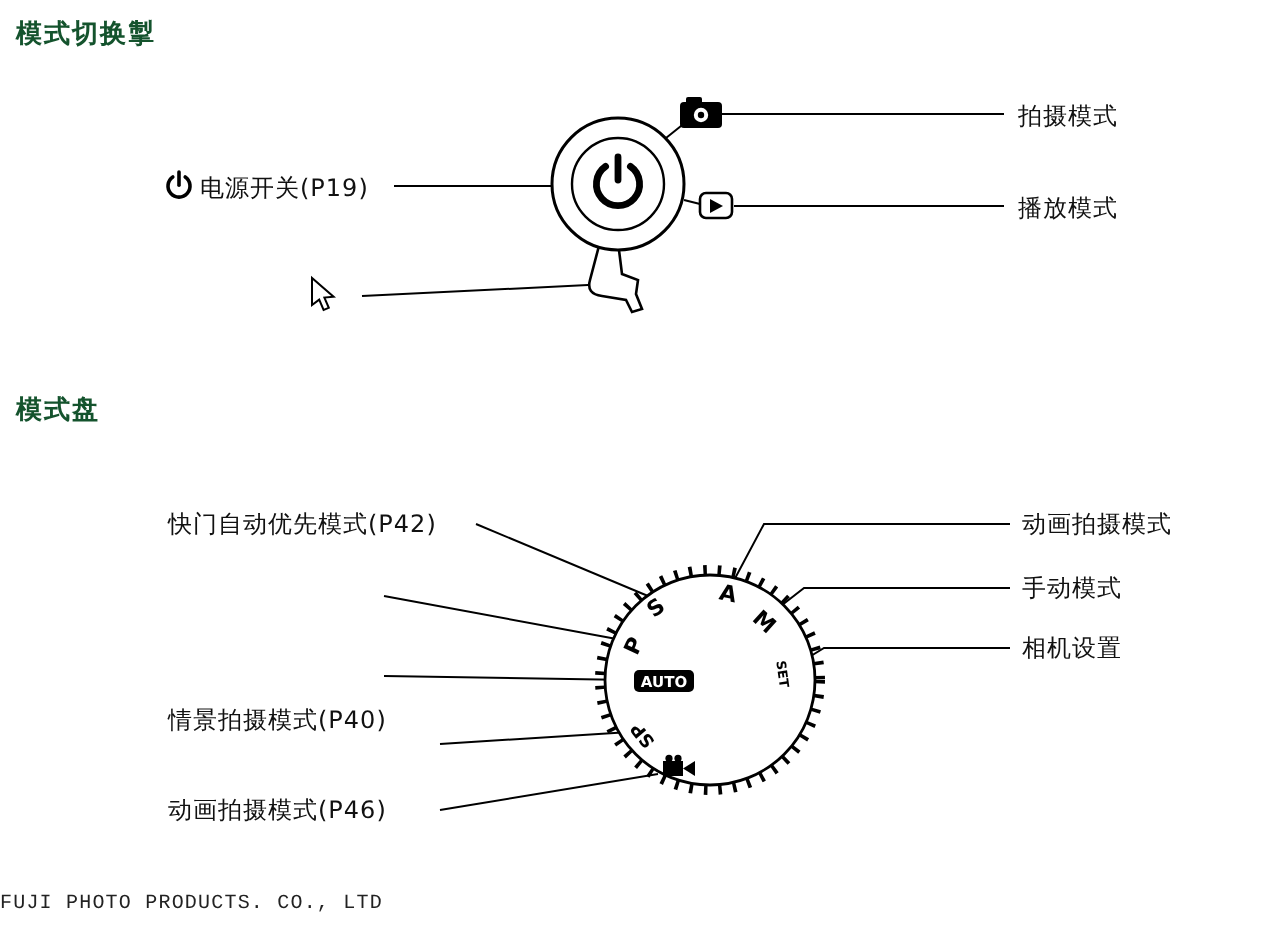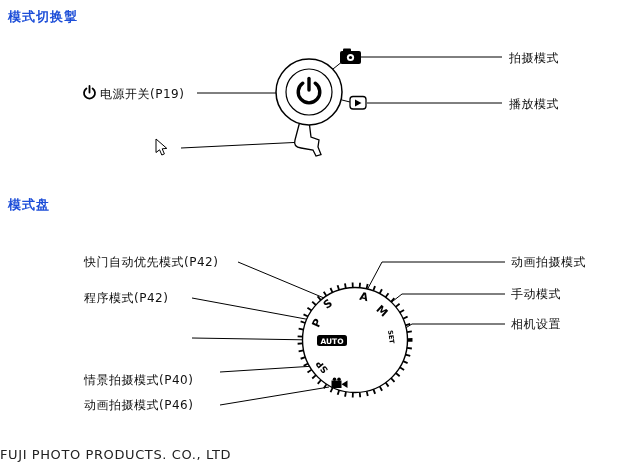--- a/index.html
+++ b/index.html
@@ -1,22 +1,22 @@
 <!DOCTYPE html>
 <html><head>
 <meta charset="utf-8">
 <style>
   * { margin:0; padding:0; box-sizing:border-box; }
   html,body { background:#ffffff; }
   body { font-family:"DejaVu Sans","Liberation Sans",sans-serif; }
   .page { position:relative; width:632px; height:469px; background:#fff; overflow:hidden; }
   .canvas { position:absolute; left:0; top:0; }
-  .heading { position:absolute; font-size:13px; font-weight:bold; color:#1d4ed8; letter-spacing:1px; white-space:nowrap; }
+  .heading { position:absolute; font-size:13px; font-weight:bold; color:#14532d; letter-spacing:1px; white-space:nowrap; }
   .label { position:absolute; font-size:12px; color:#111; letter-spacing:0.5px; white-space:nowrap; }
-  .footer { position:absolute; font-size:13px; color:#222; letter-spacing:0.6px; white-space:nowrap; }
+  .footer { position:absolute; font-size:10px; color:#222; letter-spacing:0.6px; white-space:nowrap;font-family:Liberation Mono, monospace; }
   svg text { font-family:"DejaVu Sans","Liberation Sans",sans-serif; }
 </style>
 </head>
 <body>
 
 <div class="page">
 
   <svg class="canvas" width="632" height="469" viewBox="0 0 632 469">
 
     <g stroke="#000" stroke-width="1" fill="none">
@@ -97,22 +97,21 @@
   <div class="label" style="left:100px; top:86px">电源开关(P19)</div>
 
 
   <div class="label" style="left:509px; top:50px">拍摄模式</div>
 
   <div class="label" style="left:509px; top:96px">播放模式</div>
 
   <div class="heading" style="left:8px; top:196px">模式盘</div>
 
   <div class="label" style="left:84px; top:254px">快门自动优先模式(P42)</div>
-  <div class="label" style="left:84px; top:290px">程序模式(P42)</div>
-  <div class="label" style="left:84px; top:372px">情景拍摄模式(P40)</div>
+  <div class="label" style="left:84px; top:352px">情景拍摄模式(P40)</div>
   <div class="label" style="left:84px; top:397px">动画拍摄模式(P46)</div>
 
   <div class="label" style="left:511px; top:254px">动画拍摄模式</div>
   <div class="label" style="left:511px; top:286px">手动模式</div>
   <div class="label" style="left:511px; top:316px">相机设置</div>
 
   <div class="footer" style="left:0px; top:447px">FUJI PHOTO PRODUCTS. CO., LTD</div>
 
 </div>
 

